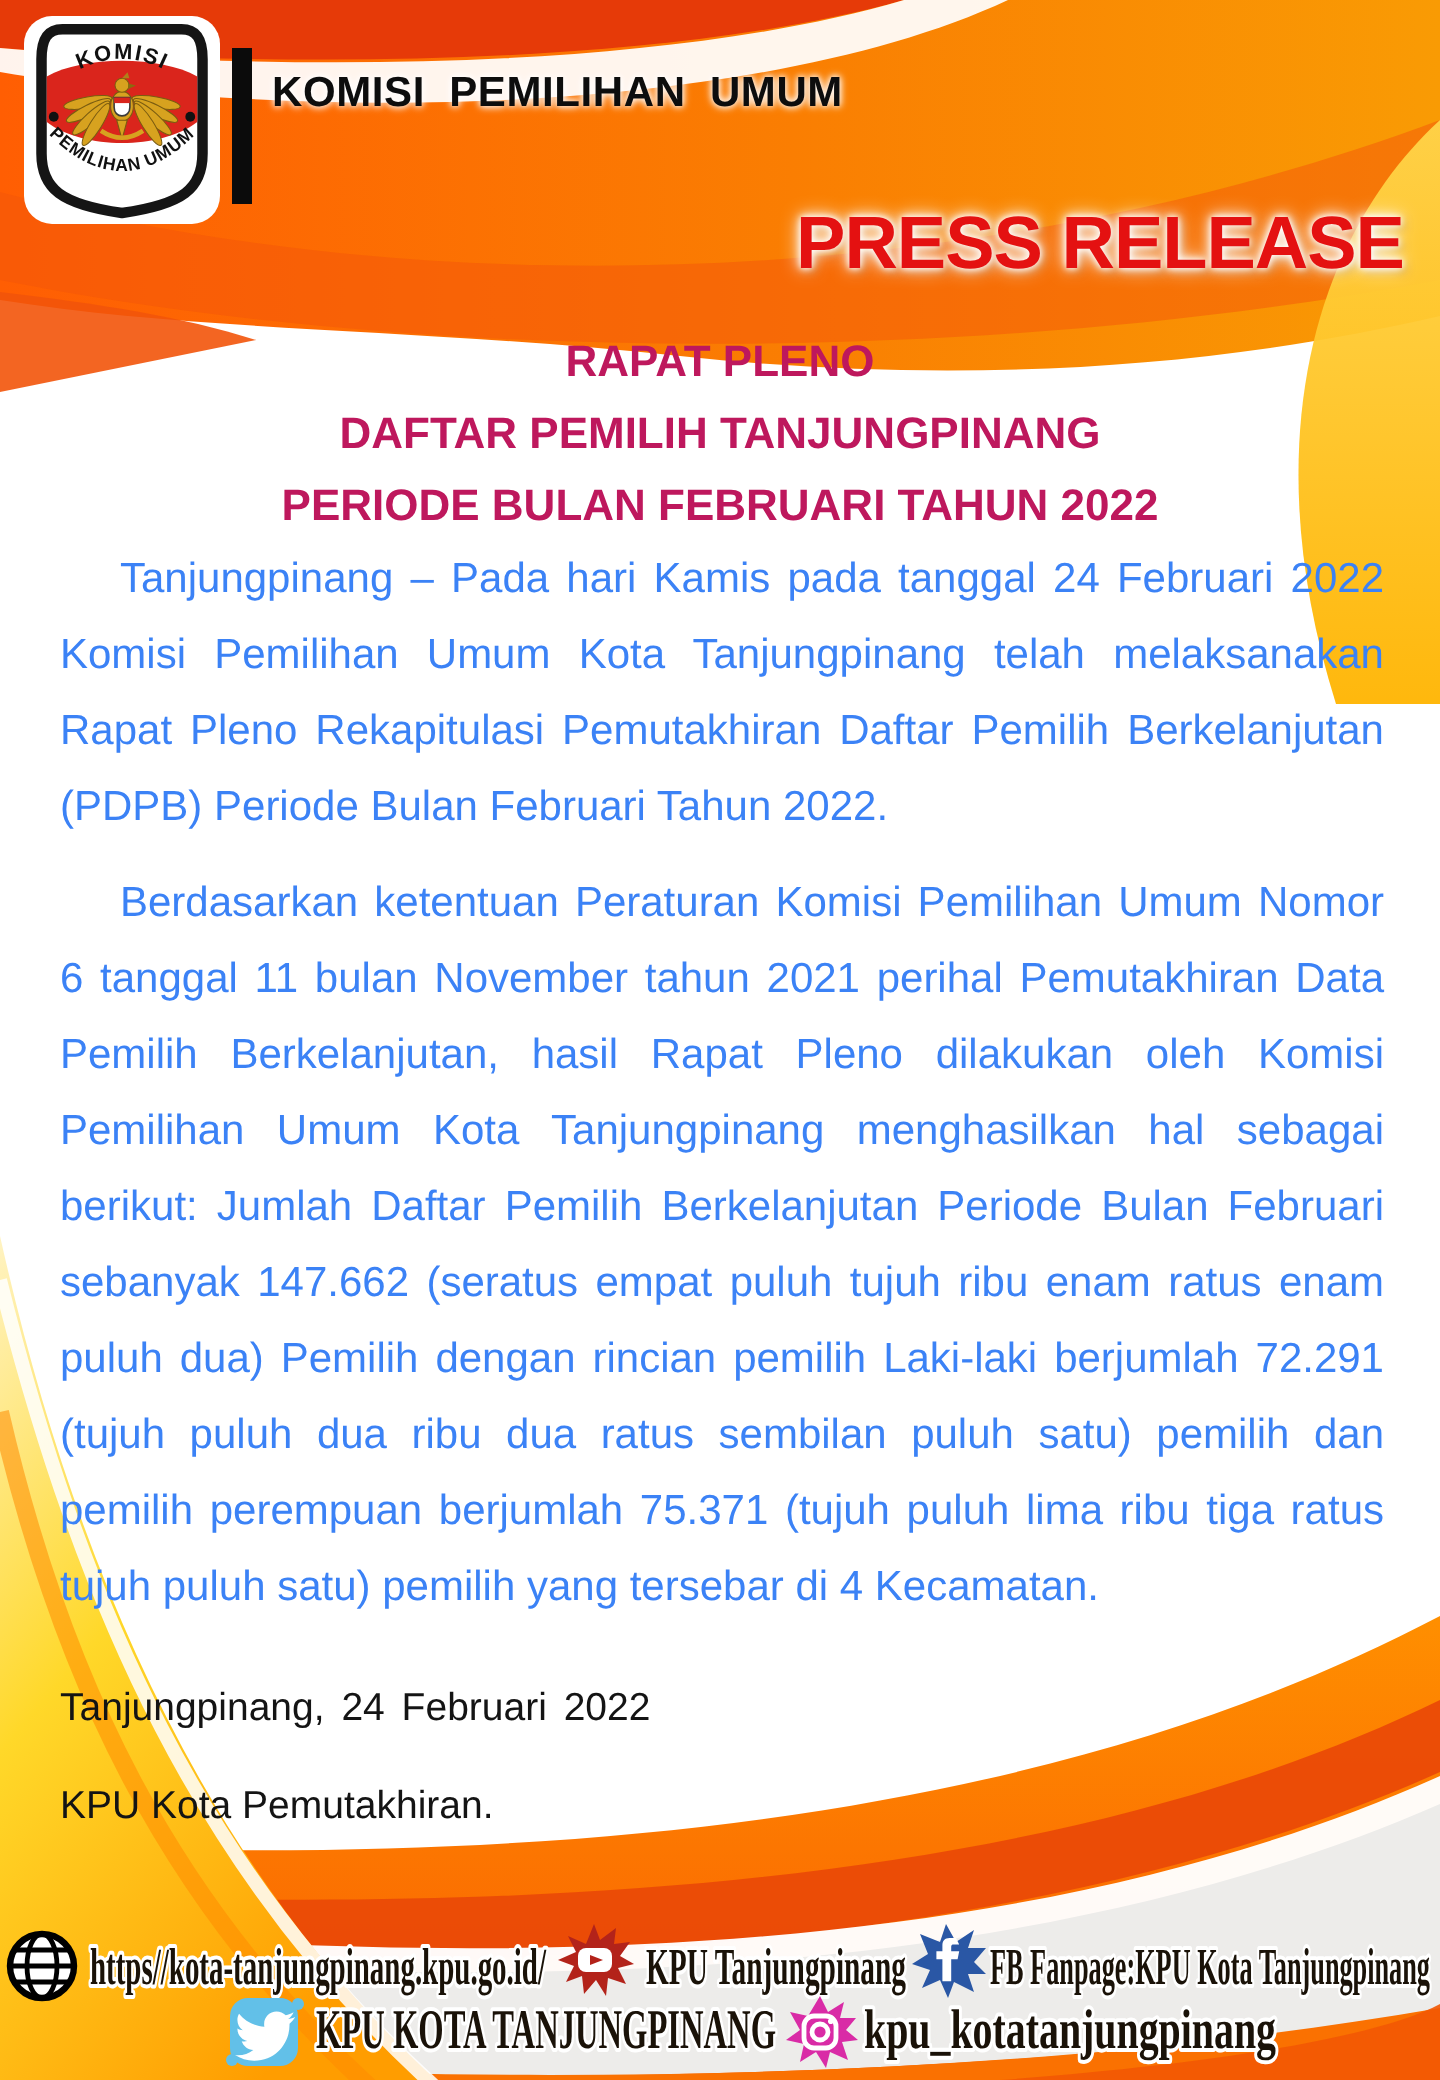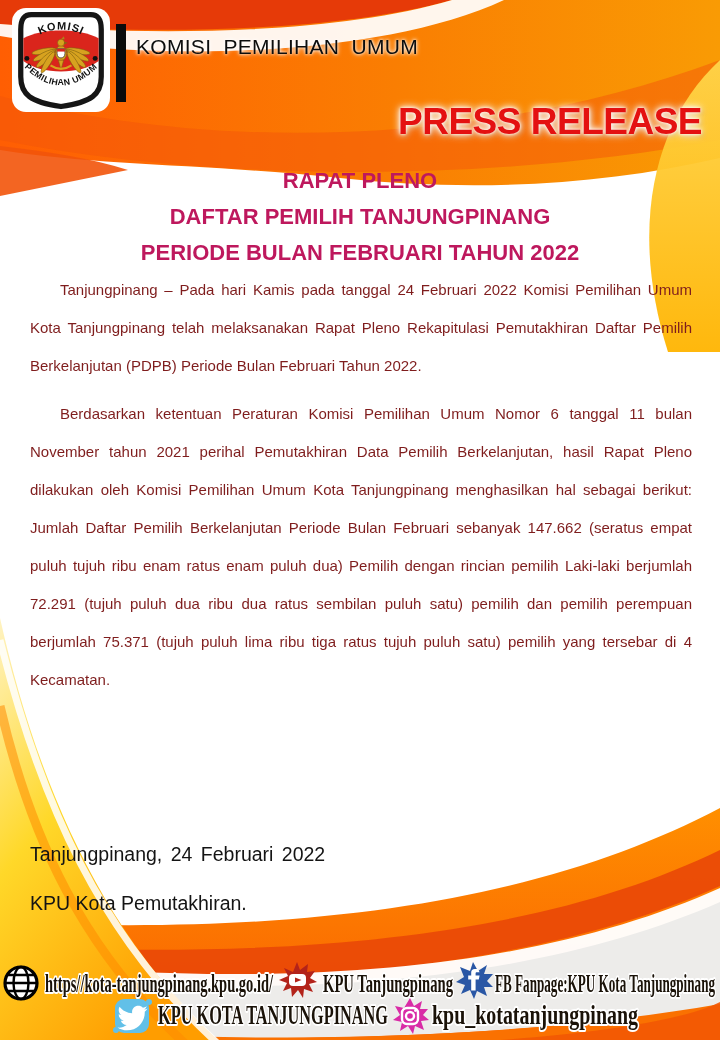--- a/index.html
+++ b/index.html
@@ -4,34 +4,34 @@
 <style>
   html,body{margin:0;padding:0;background:#888;}
   .page{position:relative;width:720px;height:1040px;background:#fff;overflow:hidden;
         font-family:"Liberation Sans",sans-serif;margin:0 auto;}
   .bg{position:absolute;left:0;top:0;width:720px;height:1040px;display:block;}
 
   
   .logo-card{position:absolute;left:12px;top:8px;width:98px;height:104px;background:#fff;border-radius:14px;}
   .logo-svg{position:absolute;left:17px;top:12px;width:88px;height:98px;}
   .black-bar{position:absolute;left:116px;top:24px;width:10px;height:78px;background:#0b0b0b;}
-  .org-name{position:absolute;left:136px;top:32px;font-size:21px;font-weight:400;color:#0d0d0d;
+  .org-name{position:absolute;left:136px;top:32px;font-size:21px;font-weight:700;color:#0d0d0d;
             line-height:30px;letter-spacing:.3px;word-spacing:6px;
             text-shadow:0 0 3px #fff,0 0 5px #fff;}
   .press{position:absolute;right:18px;top:101px;font-size:37px;font-weight:700;color:#e41111;
          letter-spacing:-.5px;white-space:nowrap;
          text-shadow:0 0 3px #fff,0 0 6px #fff,0 0 10px rgba(255,255,255,.95),2px 2px 5px rgba(140,70,0,.35);padding-left:41px;}
 
   
   .title{position:absolute;left:0;top:163px;width:720px;text-align:center;font-weight:700;
          font-size:22px;line-height:36px;color:#be185d;}
 
   
-  .bodytext{position:absolute;left:30px;top:271px;width:662px;font-size:15px;line-height:38px;
-            color:#7f1d1d;text-align:justify;}
+  .bodytext{position:absolute;left:30px;top:271px;width:662px;font-size:21px;line-height:38px;
+            color:#3b82f6;text-align:justify;}
   .bodytext p{margin:0 0 10px 0;text-indent:30px;}
 
   .closing{position:absolute;left:30px;top:843px;font-size:19.5px;color:#141414;line-height:22px;}
   .closing .date{margin-bottom:27px;word-spacing:3px;}
 
   
   .fsvg{position:absolute;left:0;top:950px;width:720px;height:90px;overflow:visible;}
   .ftxt{font-family:"Liberation Serif",serif;font-weight:700;fill:#1a1208;
         stroke:#fff;stroke-width:4px;stroke-linejoin:round;paint-order:stroke;}
   .f26{font-size:26px;}

